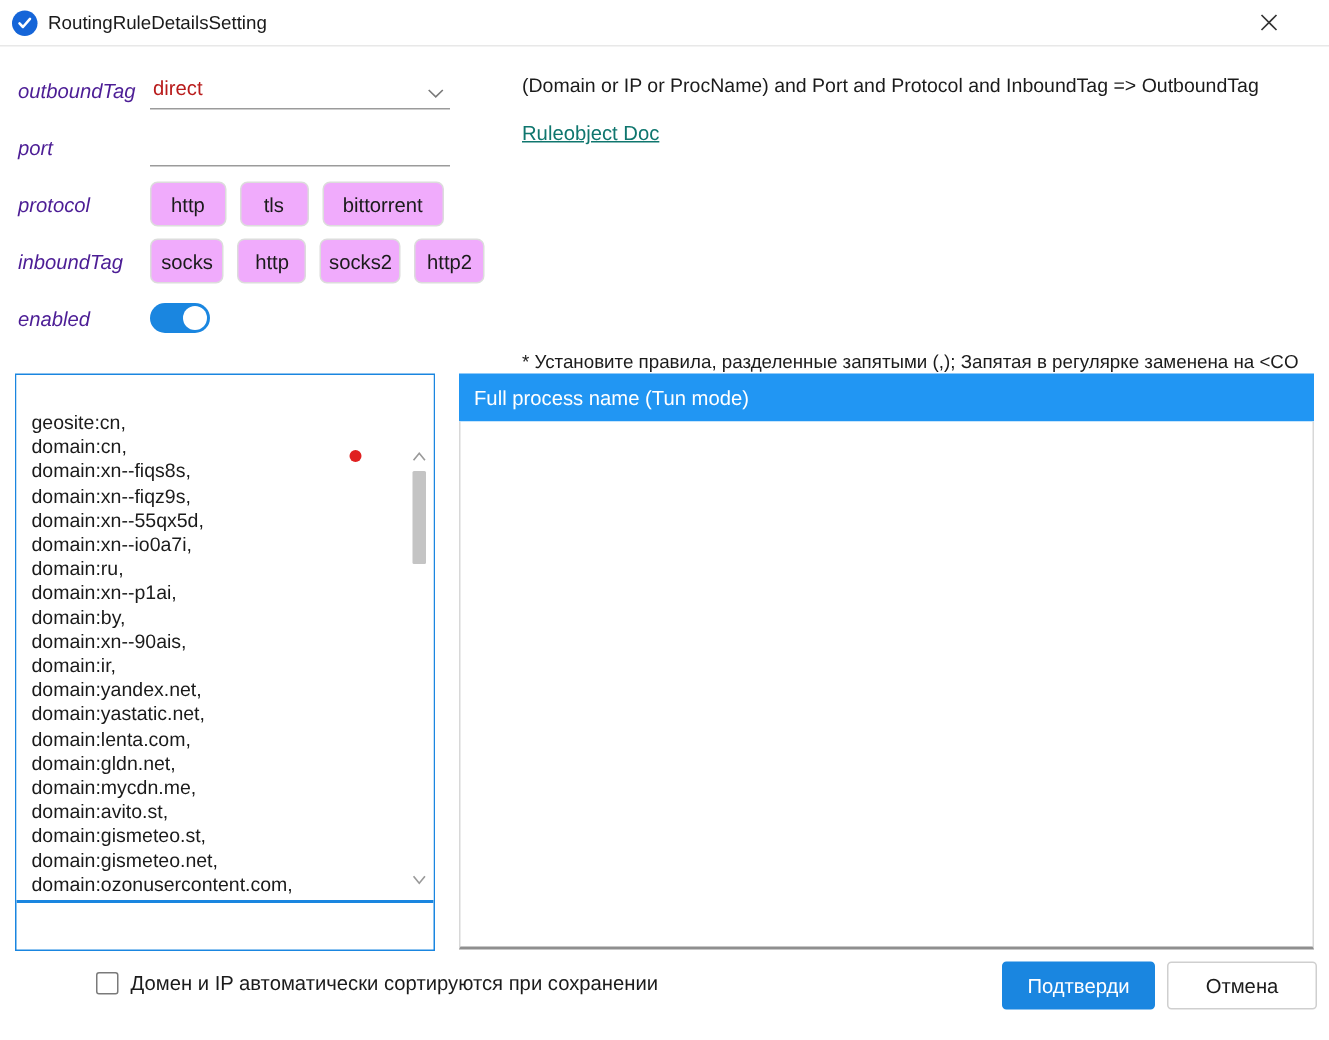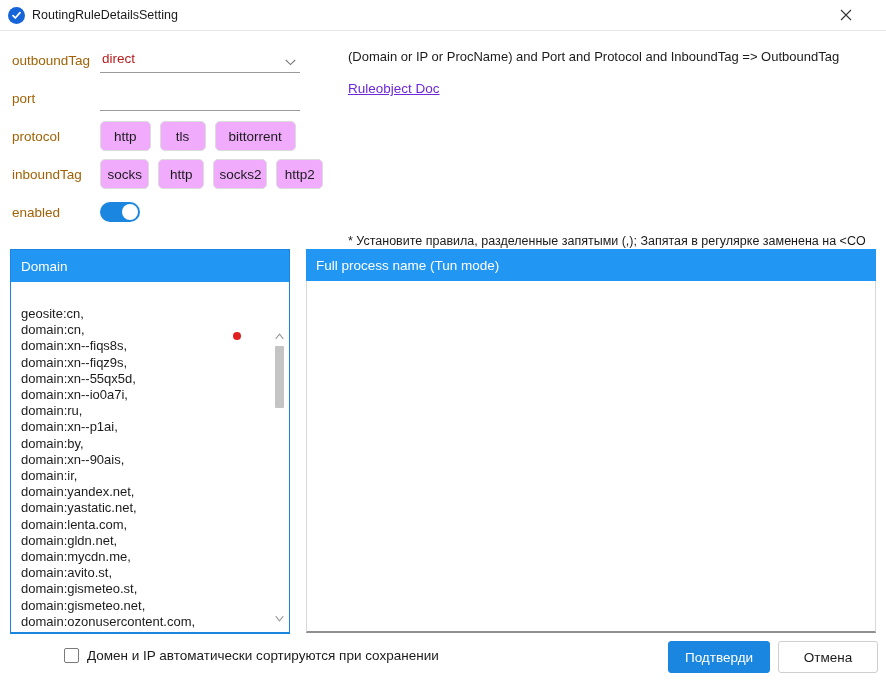--- a/index.html
+++ b/index.html
@@ -68,22 +68,23 @@
     width: 320px;
   }
   .row {
     display: flex;
     align-items: center;
     min-height: 38px;
   }
   .row-label {
     width: 88px;
     font-size: 13.5px;
-    color: #a16207;
+    color: #4c1d95;
     flex: 0 0 auto;
+    font-style: italic;
   }
   .underline-field {
     width: 200px;
     height: 26px;
     border: none;
     border-bottom: 1px solid #9b9b9b;
     background: transparent;
     font-family: "Liberation Sans", sans-serif;
     font-size: 13.5px;
     color: #b91c1c;
@@ -148,21 +149,21 @@
   }
   .hint-line {
     font-size: 13px;
     color: #1b1b1b;
     white-space: nowrap;
   }
   .doc-link {
     display: inline-block;
     margin-top: 17px;
     font-size: 13.5px;
-    color: #6d28d9;
+    color: #0f766e;
     text-decoration: underline;
     cursor: pointer;
   }
   .note-line {
     position: absolute;
     left: 348px;
     top: 203px;
     font-size: 12.5px;
     color: #1b1b1b;
     white-space: nowrap;
@@ -397,21 +398,20 @@
     <div class="hint-line">(Domain or IP or ProcName) and Port and Protocol and InboundTag =&gt; OutboundTag</div>
     <a class="doc-link">Ruleobject Doc</a>
   </div>
 
   <div class="note-line">* Установите правила, разделенные запятыми (,); Запятая в регулярке заменена на &lt;CO</div>
 </div>
 
 <div class="panels">
 
   <div class="panel domain">
-    <div class="panel-header">Domain</div>
     <div class="panel-body">
       <div class="text-content">geosite:cn,
 domain:cn,
 domain:xn--fiqs8s,
 domain:xn--fiqz9s,
 domain:xn--55qx5d,
 domain:xn--io0a7i,
 domain:ru,
 domain:xn--p1ai,
 domain:by,

